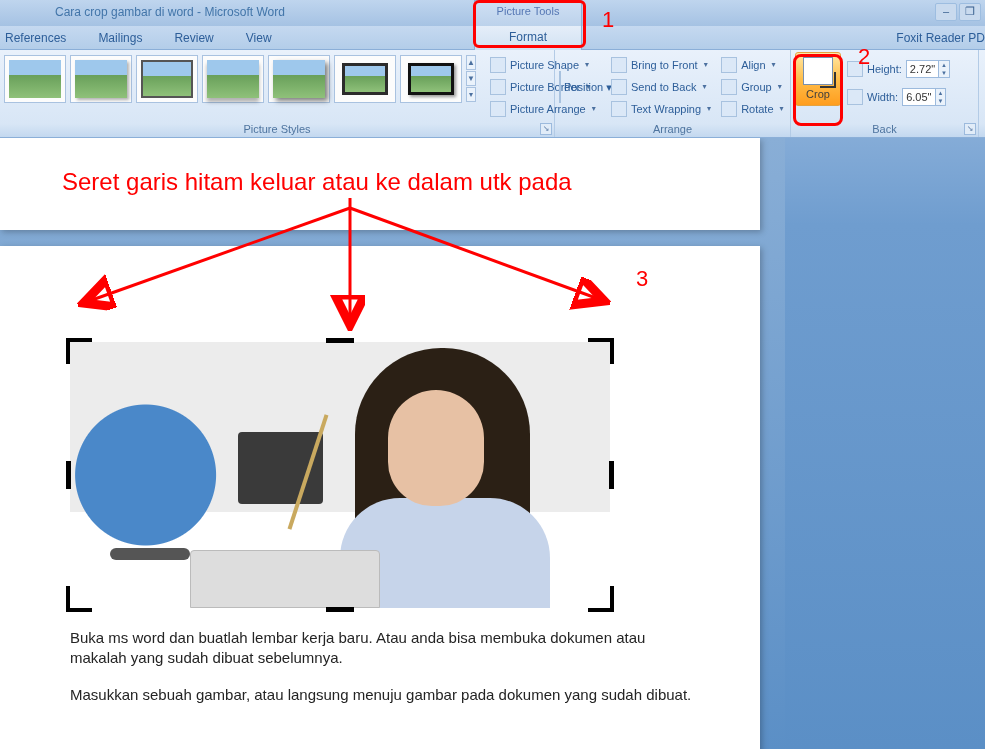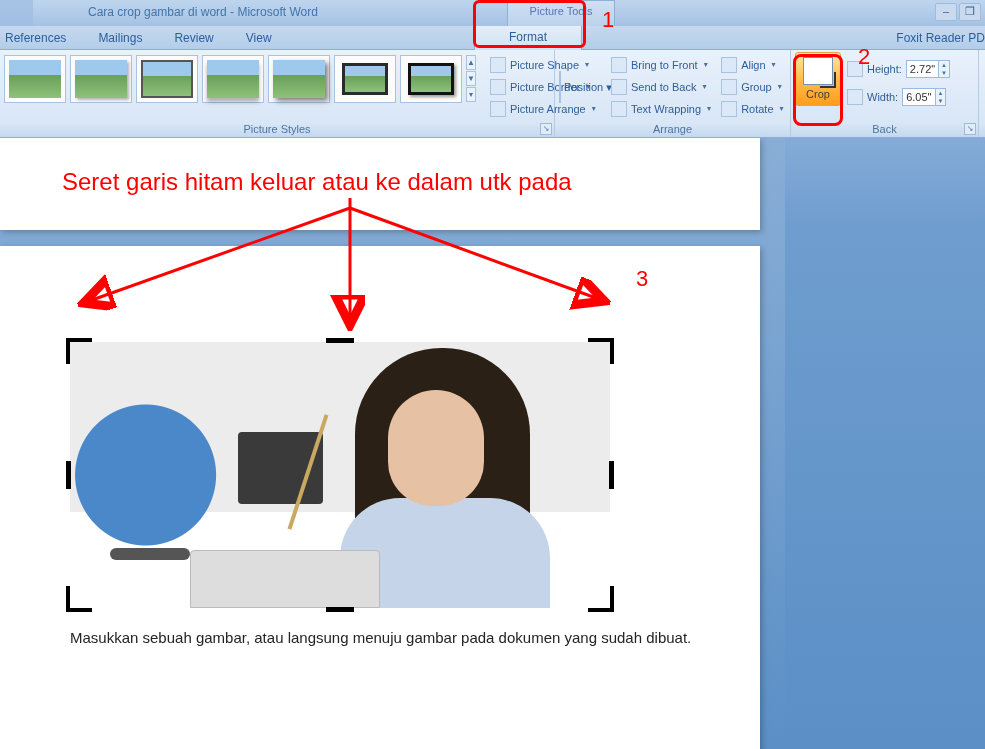--- a/index.html
+++ b/index.html
@@ -13,21 +13,20 @@
     position: relative;
   }
 
   
   .titlebar {
     height: 26px;
     background: linear-gradient(to bottom,#bfd5ee,#a5c2e3);
     display: flex;
     align-items: center;
     position: relative;
-    margin-left: 33px;
   }
   .titlebar .title {
     position: absolute;
     left: 55px;
     top: 5px;
     color: #4275a9;
     font-size: 12px;
   }
   .titlebar .ctxtab {
     position: absolute;
@@ -503,20 +502,21 @@
       <div class="cm tl"></div>
       <div class="cm tr"></div>
       <div class="cm bl"></div>
       <div class="cm br"></div>
       <div class="cm-side t"></div>
       <div class="cm-side b"></div>
       <div class="cm-side l"></div>
       <div class="cm-side r"></div>
     </div>
     <div class="doctext">
+      <p>Buka ms word dan buatlah lembar kerja baru. Atau anda bisa membuka dokumen atau makalah yang sudah dibuat sebelumnya.</p>
       <p>Masukkan sebuah gambar, atau langsung menuju gambar pada dokumen yang sudah dibuat.</p>
     </div>
   </div>
 </div>
 
 <div class="anno-r1"></div>
 <div class="anno1">1</div>
 <div class="anno-r2"></div>
 <div class="anno2">2</div>
 <div class="anno-instr">Seret garis hitam keluar atau ke dalam utk pada</div>

